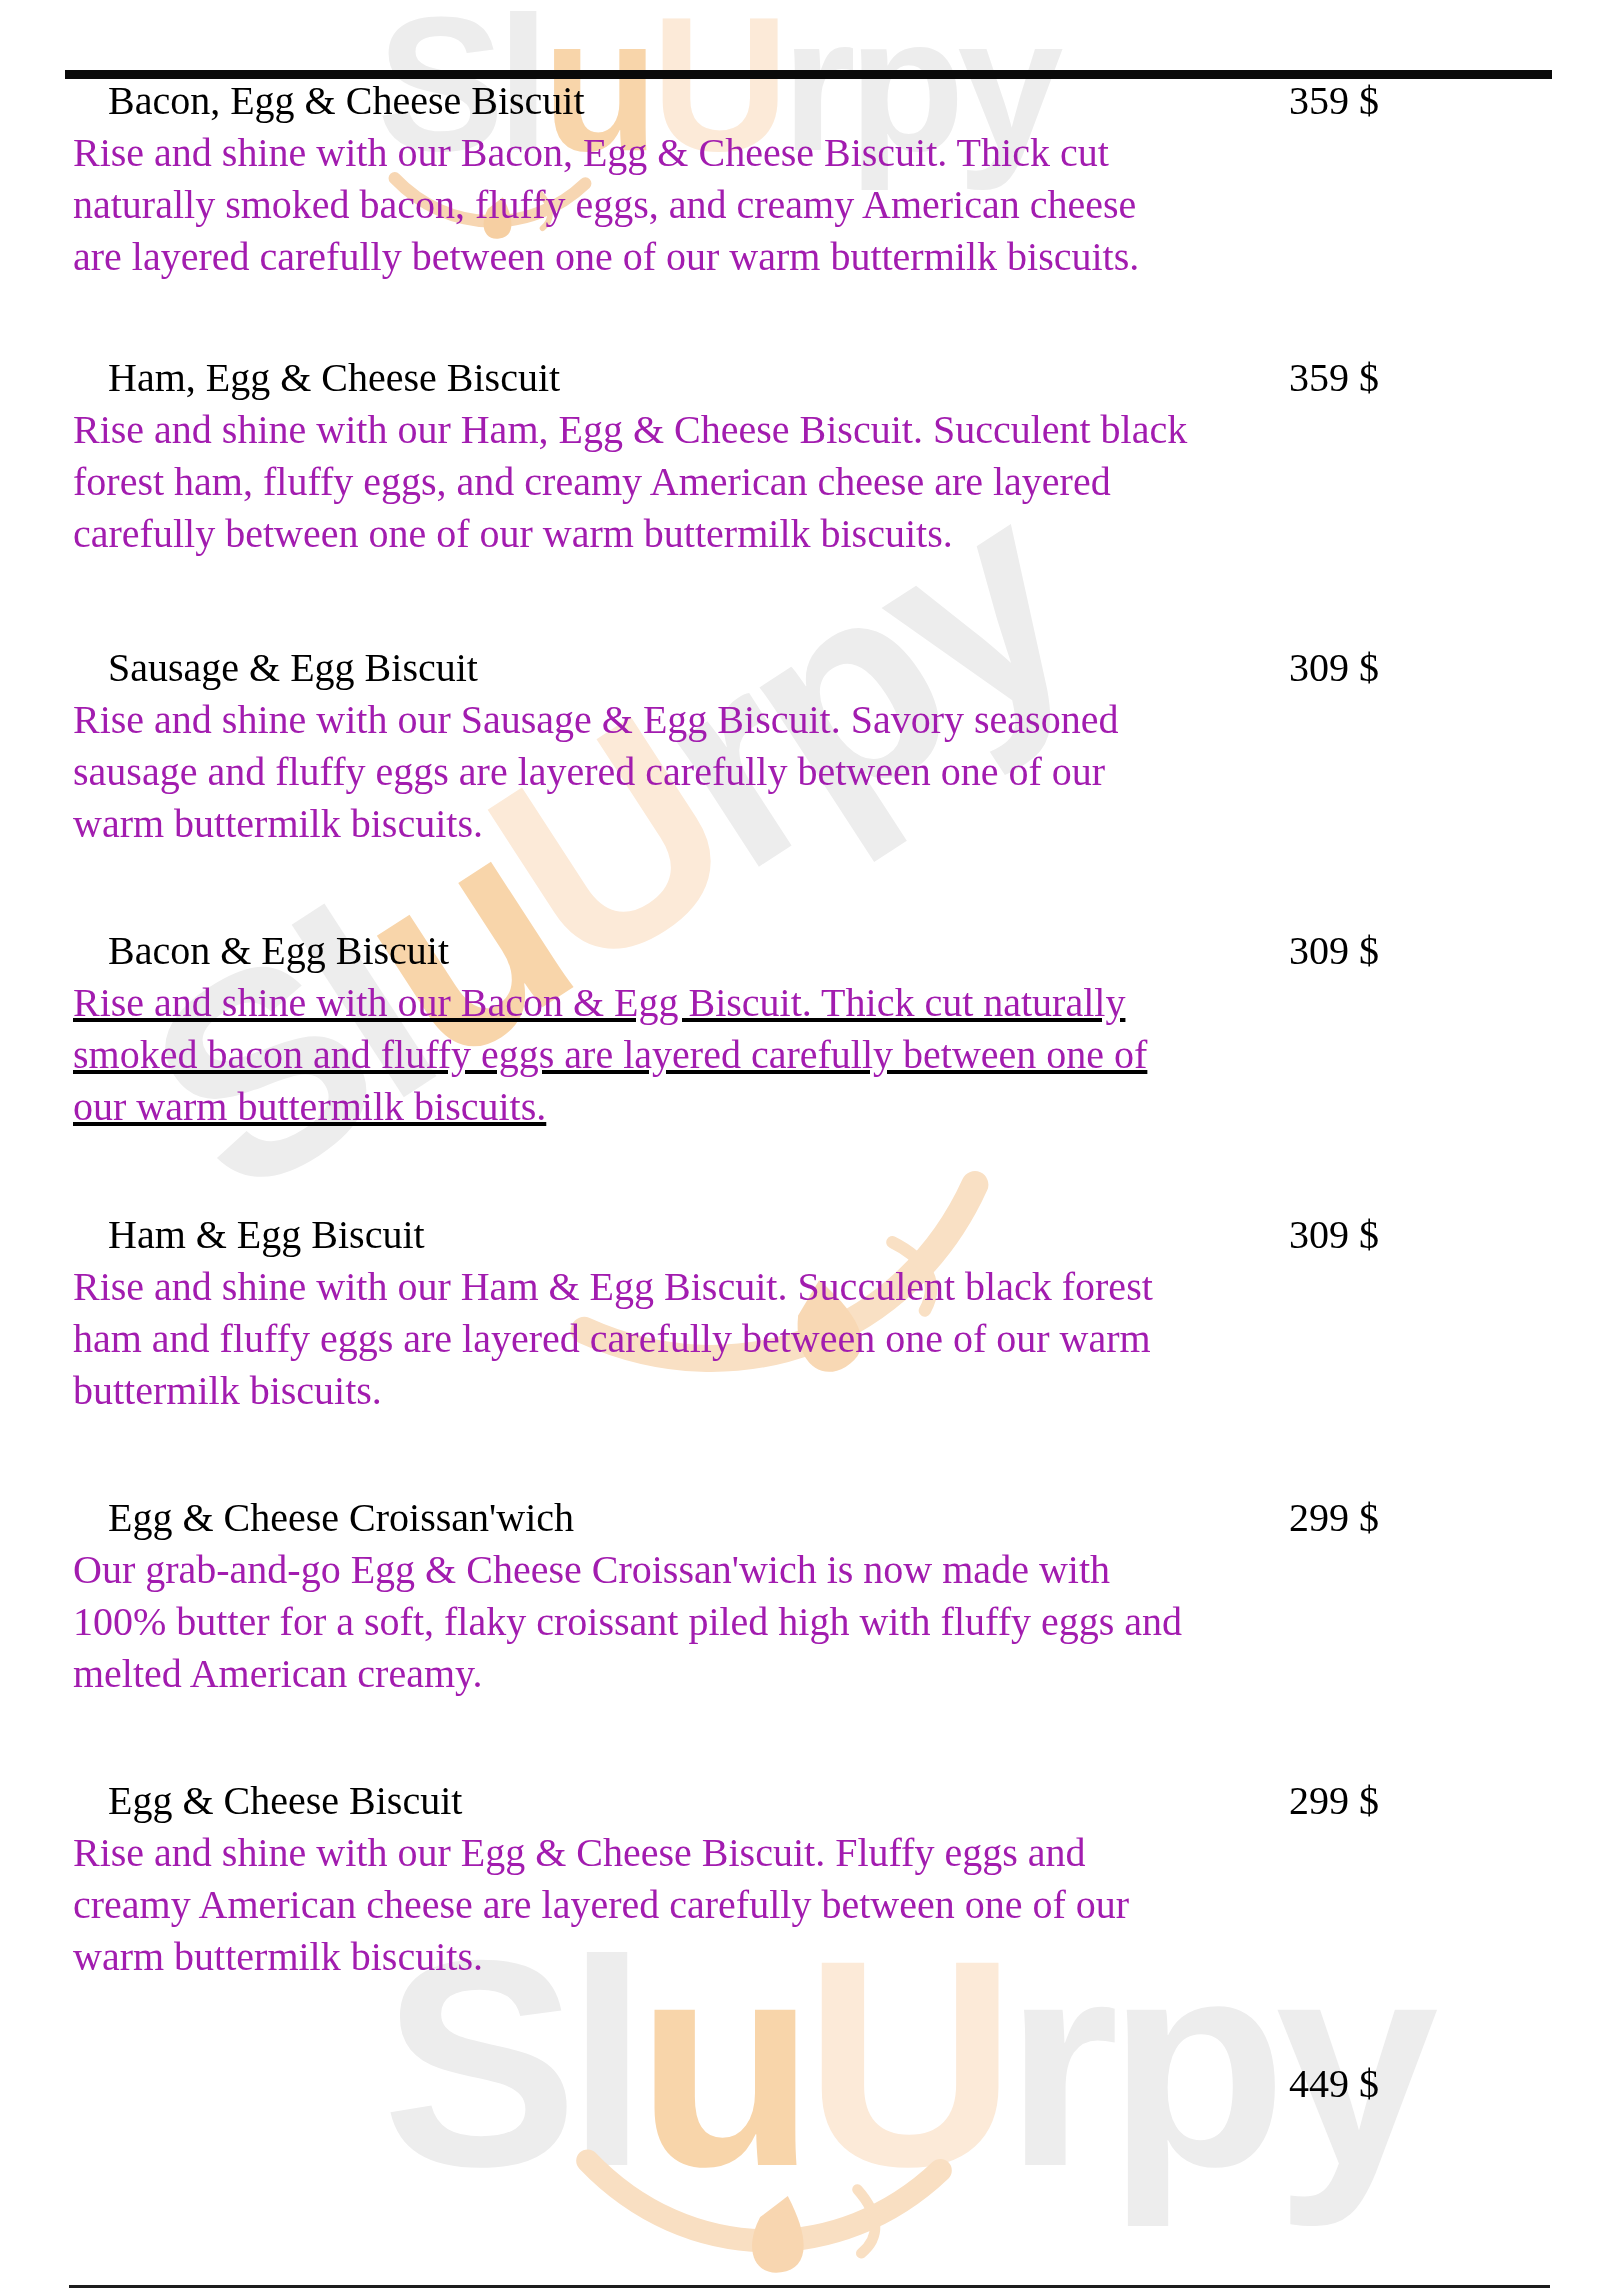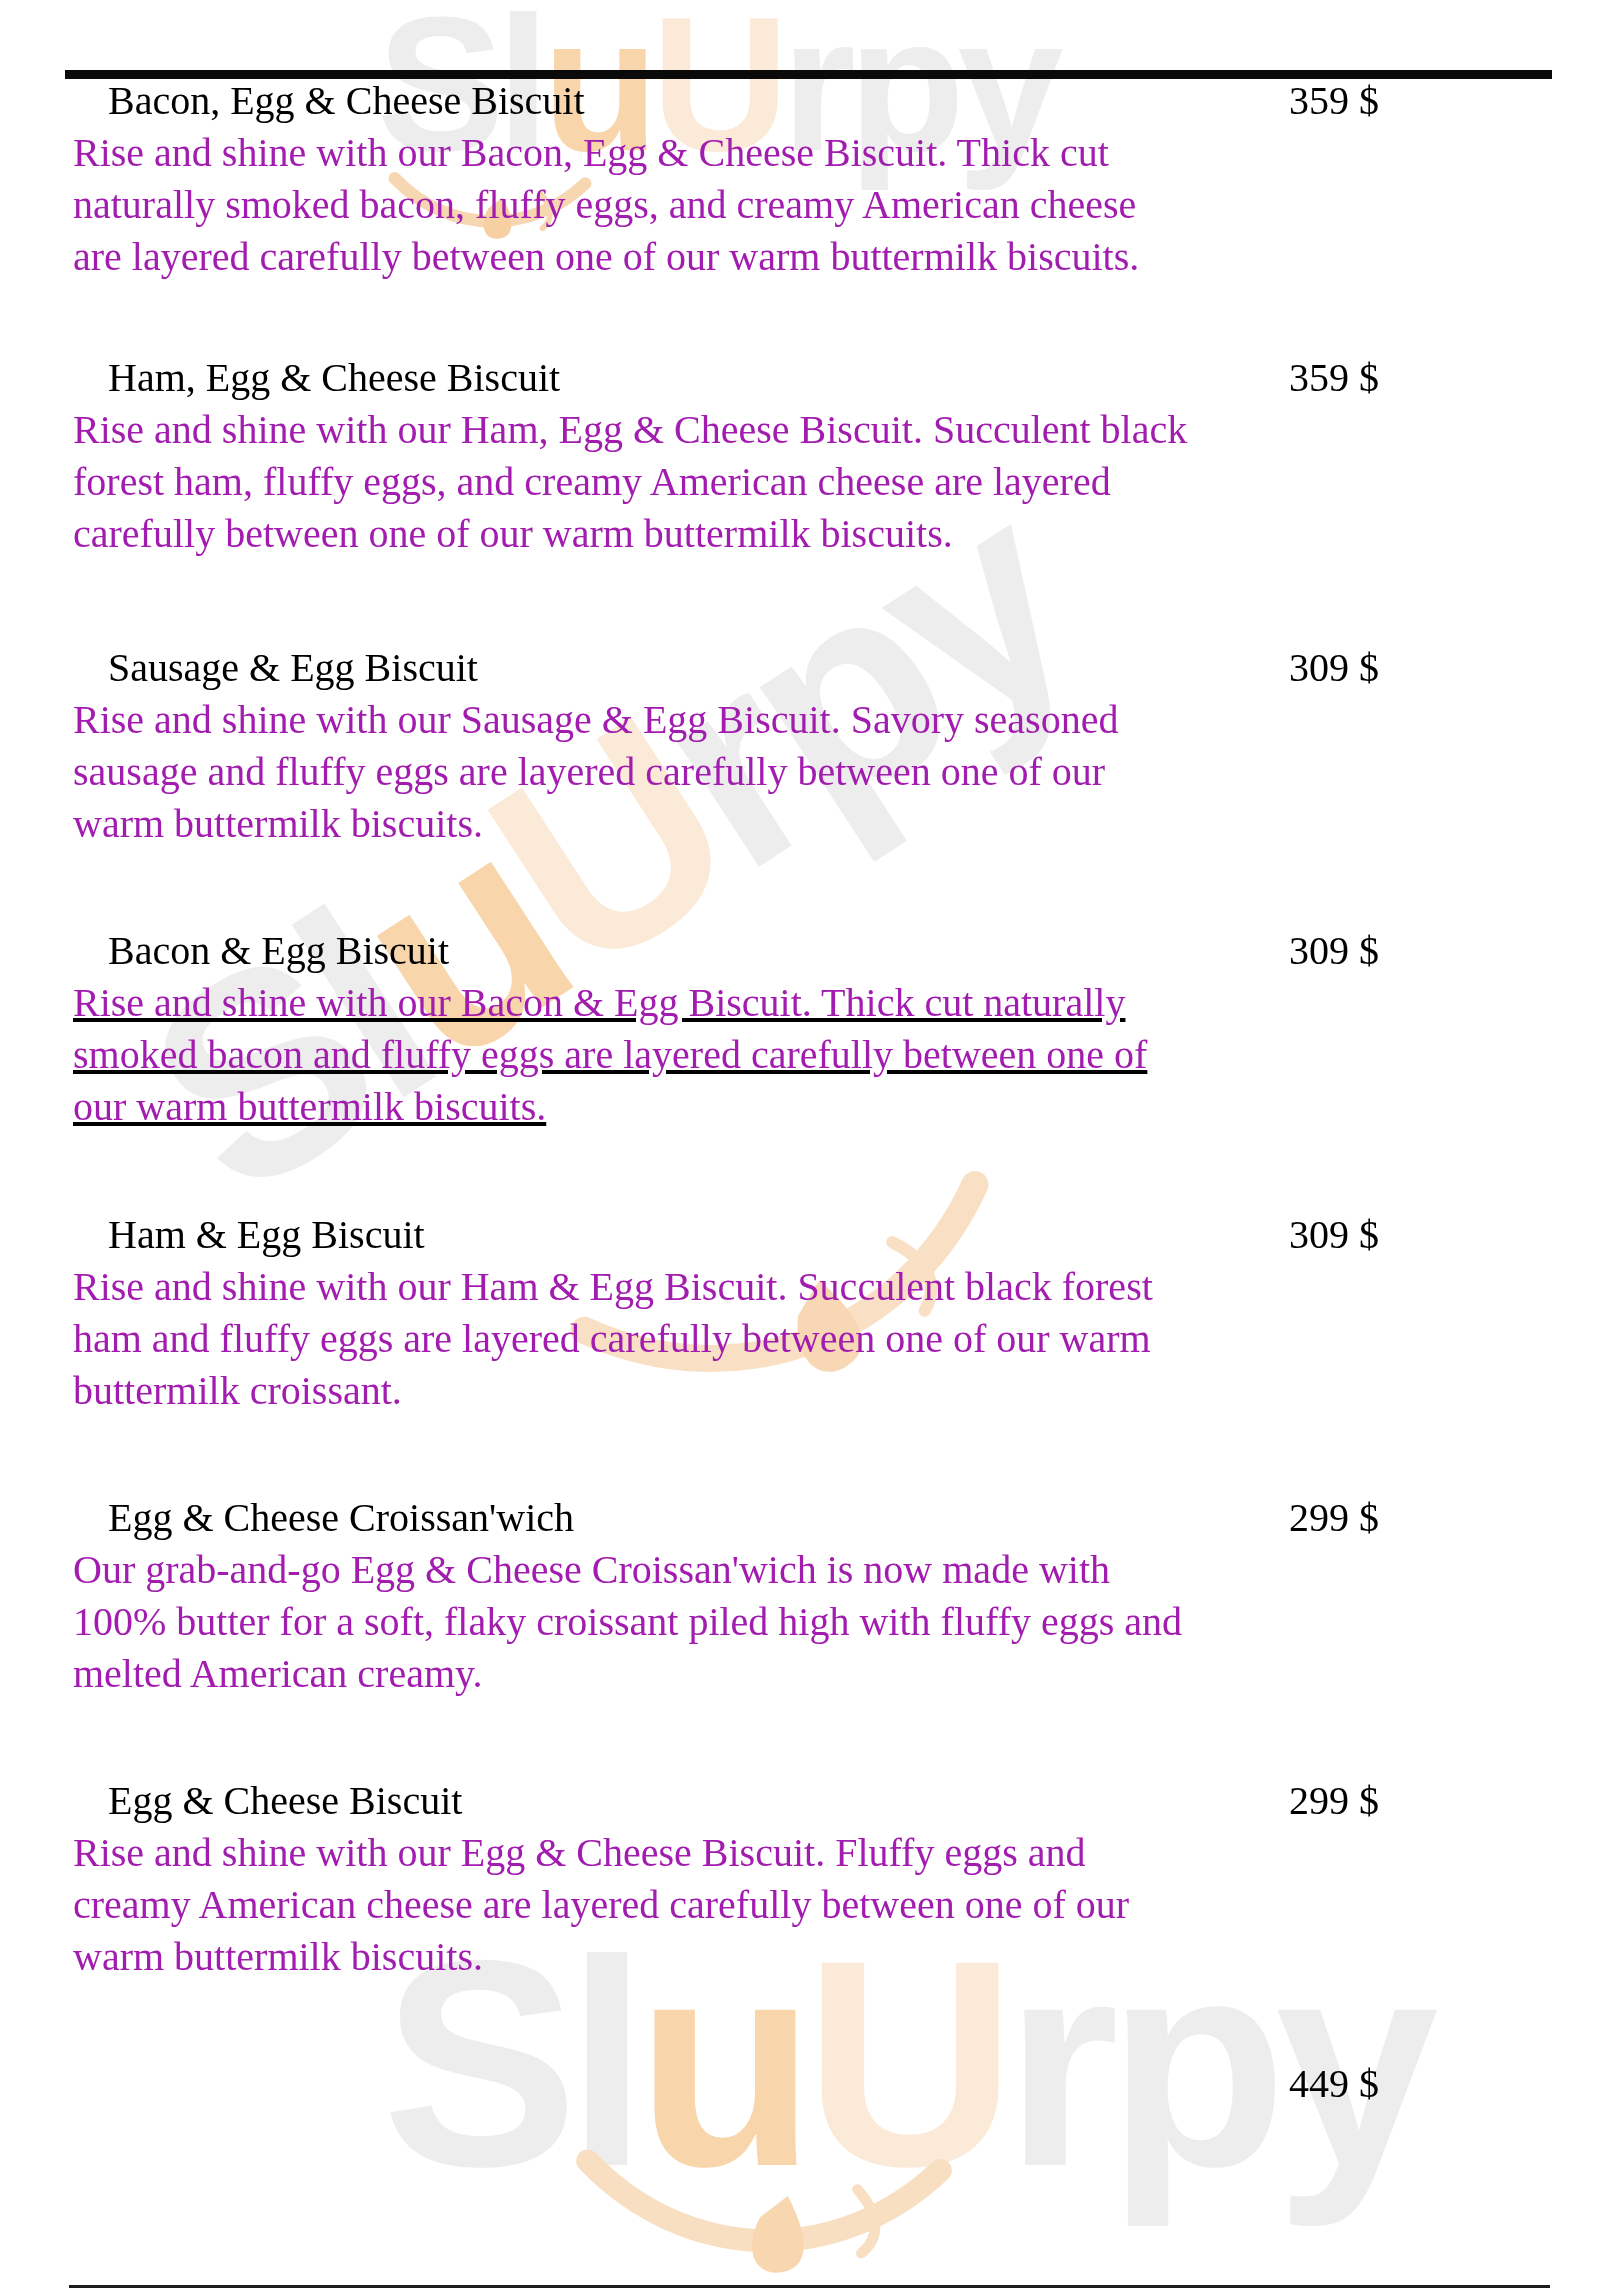--- a/index.html
+++ b/index.html
@@ -111,21 +111,21 @@
     <div class="dline">our warm buttermilk biscuits.</div>
   </div>
 
   <div class="item" style="top:1208px;">
     <div class="title-row">
       <span class="item-name">Ham &amp; Egg Biscuit</span>
       <span class="item-price">309 $</span>
     </div>
     <div class="dline">Rise and shine with our Ham &amp; Egg Biscuit. Succulent black forest</div>
     <div class="dline">ham and fluffy eggs are layered carefully between one of our warm</div>
-    <div class="dline">buttermilk croissant.</div>
+    <div class="dline">buttermilk biscuits.</div>
   </div>
 
   <div class="item" style="top:1491px;">
     <div class="title-row">
       <span class="item-name">Egg &amp; Cheese Croissan'wich</span>
       <span class="item-price">299 $</span>
     </div>
     <div class="dline">Our grab-and-go Egg &amp; Cheese Croissan'wich is now made with</div>
     <div class="dline">100% butter for a soft, flaky croissant piled high with fluffy eggs and</div>
     <div class="dline">melted American creamy.</div>

